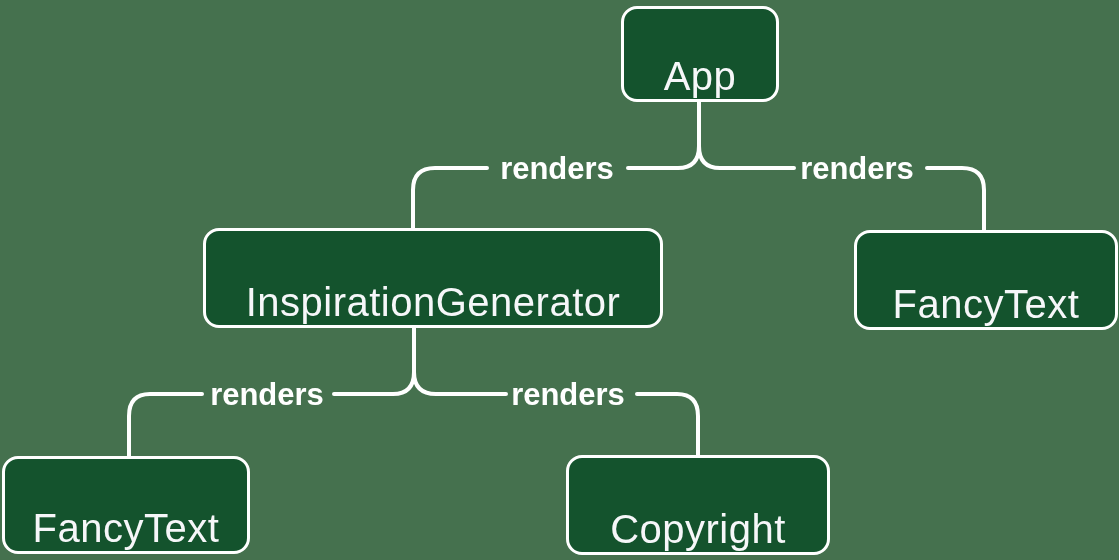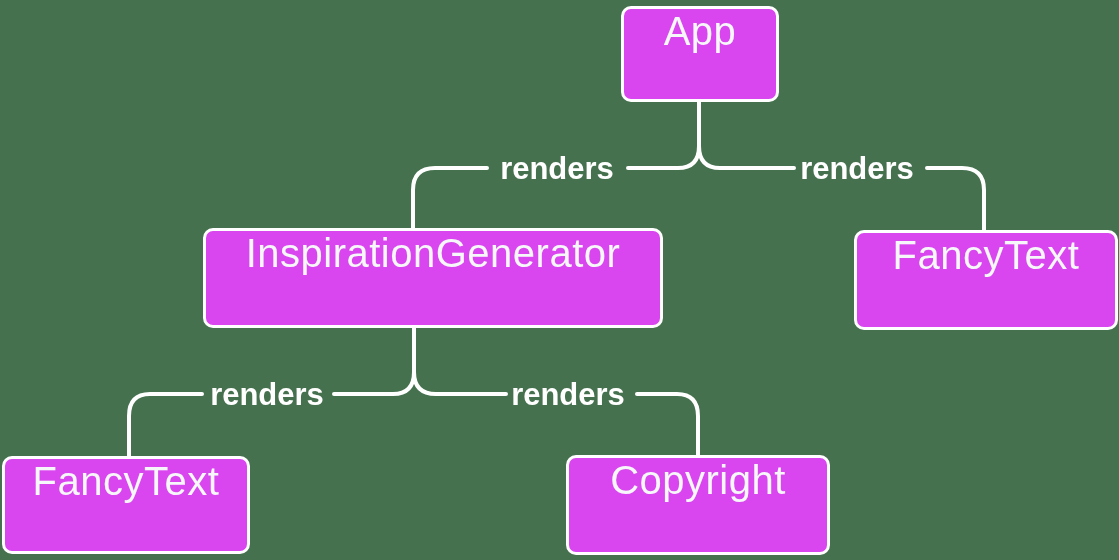--- a/index.html
+++ b/index.html
@@ -26,25 +26,25 @@
     height: 560px;
   }
   .edge-label {
     font-family: "Liberation Sans", sans-serif;
     font-size: 31px;
     font-weight: 700;
   }
   .node {
     position: absolute;
     box-sizing: border-box;
-    background: #d946ef;
+    background: #14532d;
     border: 3px solid #FFFFFF;
-    border-radius: 10px;
+    border-radius: 16px;
     display: flex;
-    align-items: flex-start;
+    align-items: flex-end;
     justify-content: center;
     color: #F6F7F9;
     font-size: 40px;
     letter-spacing: 0.5px;
     white-space: nowrap;
   }
   .node-app        { left: 621px; top: 6px;   width: 158px; height: 96px;  }
   .node-ig         { left: 203px; top: 228px; width: 460px; height: 100px; }
   .node-ft-right   { left: 854px; top: 230px; width: 264px; height: 100px; }
   .node-ft-bottom  { left: 2px;   top: 456px; width: 248px; height: 98px;  }

